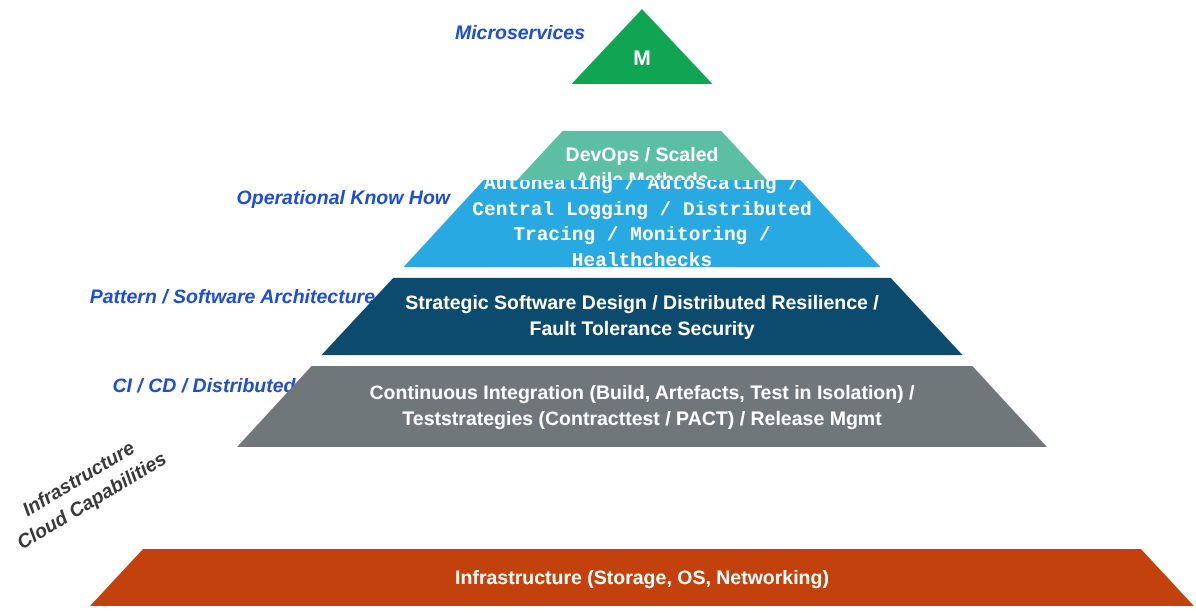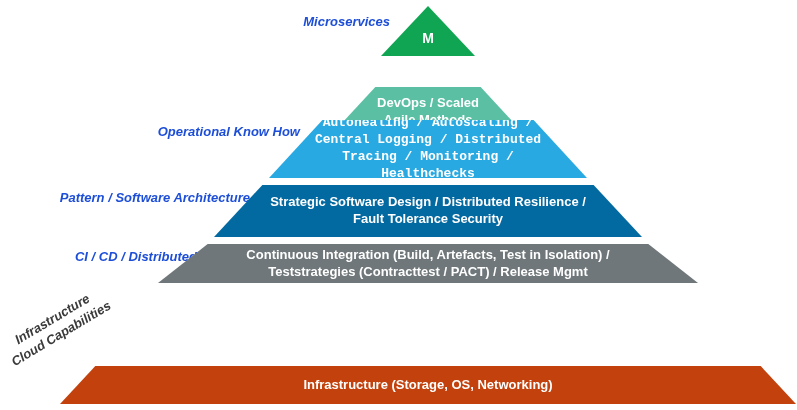--- a/index.html
+++ b/index.html
@@ -42,21 +42,21 @@
     clip-path:polygon(16.8% 0, 83.2% 0, 100% 100%, 0 100%);
     padding:0 36px;
     font-family:Liberation Mono, monospace;
   }
   #band3 {
     left:214px; top:185px; width:428px; height:52px;
     clip-path:polygon(11.3% 0, 88.7% 0, 100% 100%, 0 100%);
     padding:0 44px;
   }
   #band4 {
-    left:158px; top:244px; width:540px; height:39px;
+    left:158px; top:244px; width:540px; height:54px;
     clip-path:polygon(9.2% 0, 90.8% 0, 100% 100%, 0 100%);
     padding:0 50px;
   }
   #band5 {
     left:102px; top:305px; width:653px; height:54px;
     clip-path:polygon(7.6% 0, 92.4% 0, 100% 100%, 0 100%);
     padding:0 95px;
   }
   #band6 {
     left:60px; top:366px; width:736px; height:38px;
@@ -105,20 +105,20 @@
     <span>Infrastructure</span>
     <span>Cloud Capabilities</span>
   </div>
 
   <div class="band" id="band0" style="background-color: rgb(15, 165, 82);">M</div>
 
   <div class="band" id="band1" style="background-color: rgb(91, 191, 164);">DevOps / Scaled Agile Methods</div>
 
   <div class="band" id="band2" style="background-color: rgb(41, 169, 225);">Autohealing / Autoscaling / Central Logging / Distributed Tracing / Monitoring / Healthchecks</div>
 
-  <div class="band" id="band3" style="background-color: #0369a1;">Strategic Software Design / Distributed Resilience / Fault Tolerance Security</div>
+  <div class="band" id="band3" style="background-color: #0c4a6e;">Strategic Software Design / Distributed Resilience / Fault Tolerance Security</div>
 
   <div class="band" id="band4" style="background-color: rgb(111, 119, 122);">Continuous Integration (Build, Artefacts, Test in Isolation) / Teststrategies (Contracttest / PACT) / Release Mgmt</div>
 
 
   <div class="band" id="band6" style="background-color: #c2410c;">Infrastructure (Storage, OS, Networking)</div>
 
 </div>
 
 </body></html>

